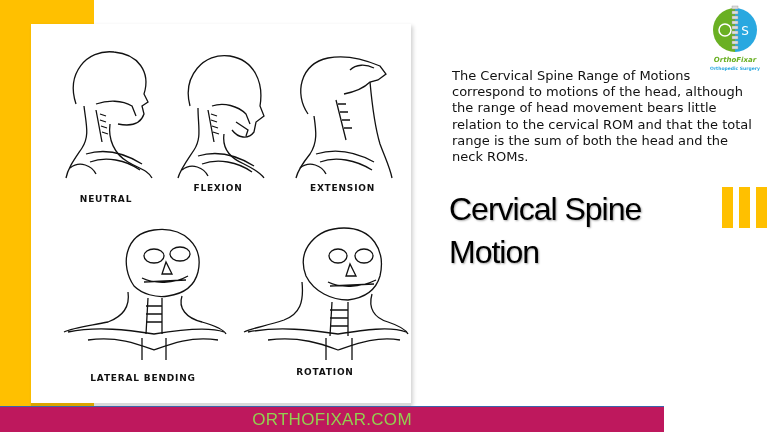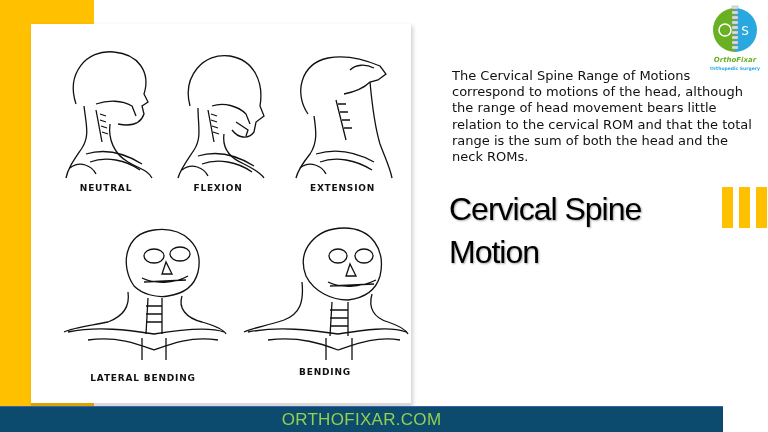--- a/index.html
+++ b/index.html
@@ -10,34 +10,34 @@
   .card-bottom-yellow { position:absolute; left:31px; top:403px; width:63px; height:3px; background:#dba400; }
   .card-bottom-gray { position:absolute; left:94px; top:403px; width:317px; height:3px; background:#d9d9d9; }
   .figure { position:absolute; display:flex; flex-direction:column; align-items:center; }
   .figure svg { display:block; }
   .fig-label { font-family:"DejaVu Sans", sans-serif; font-weight:bold; font-size:9px; letter-spacing:0.8px; color:#111; margin-top:4px; }
   .desc { position:absolute; left:452px; top:68px; width:300px; font-family:"DejaVu Sans", sans-serif; font-size:13px; line-height:16.2px; color:#111; }
   .title { position:absolute; left:449px; top:188px; width:260px; font-family:"Liberation Sans", sans-serif; font-size:32px; line-height:43px; color:#000; letter-spacing:-1px; text-shadow:1px 1px 2px rgba(0,0,0,0.35); }
   .bars { position:absolute; left:722px; top:187px; display:flex; gap:6px; }
   .bars span { display:block; width:11px; height:41px; background:#ffc000; }
   .logo { position:absolute; left:705px; top:4px; width:60px; height:70px; }
-  .footer { position:absolute; left:0; top:406px; width:723px; height:26px; background:#0c4a6e; border-top:1px solid #3b63ab; display:flex; align-items:center; justify-content:center; }
+  .footer { position:absolute; left:0; top:406px; width:664px; height:26px; background:#be185d; border-top:1px solid #3b63ab; display:flex; align-items:center; justify-content:center; }
   .footer-text { font-family:"Liberation Sans", sans-serif; font-size:17px; color:#92d050; letter-spacing:0.3px; }
 </style>
 </head>
 <body>
 
 <div class="yellow-left"></div>
 <div class="yellow-top"></div>
 
 <div class="image-card"></div>
 <div class="card-bottom-yellow"></div>
 <div class="card-bottom-gray"></div>
 
-<div class="figure" style="left:56px; top:44px;">
+<div class="figure" style="left:56px; top:44px;gap:11px;">
   <svg width="100" height="135" viewBox="0 0 100 135" fill="none" stroke="#111" stroke-width="1.3">
     <path d="M20 60 C10 30 30 5 58 8 C82 10 95 28 88 50 L92 58 L86 62 L88 70 C84 82 72 82 62 80"></path>
     <path d="M40 60 C52 56 66 56 76 62 L80 72"></path>
     <path d="M28 62 C30 80 34 92 26 104 C18 116 12 124 10 134"></path>
     <path d="M54 80 C52 95 58 110 72 118 C82 124 92 126 96 134"></path>
     <path d="M40 66 L46 98 M44 70 L50 72 M44 76 L50 78 M45 82 L51 84 M46 88 L52 90"></path>
     <path d="M30 110 C50 104 70 110 86 120 M34 118 C50 112 70 116 84 126"></path>
     <path d="M14 124 C24 116 36 122 40 130"></path>
   </svg>
   <div class="fig-label">NEUTRAL</div>
@@ -94,21 +94,21 @@
     <ellipse cx="124" cy="30" rx="9" ry="7"></ellipse>
     <path d="M110 38 L106 50 L116 50 Z"></path>
     <path d="M88 56 C100 62 120 62 136 54 M90 60 L134 58"></path>
     <path d="M62 56 C64 76 60 88 44 94 C26 100 12 102 4 106"></path>
     <path d="M132 68 C128 82 134 92 148 96 C160 100 166 104 168 108"></path>
     <path d="M92 76 L90 110 M108 76 L108 110 M90 84 L108 84 M90 92 L108 92 M90 100 L108 100"></path>
     <path d="M8 106 C40 100 70 104 98 108 C124 104 150 100 166 106"></path>
     <path d="M28 114 C60 110 82 118 98 124 C116 118 136 110 160 114"></path>
     <path d="M86 112 L86 134 M112 112 L112 134"></path>
   </svg>
-  <div class="fig-label" style="margin-top:6px;">BENDING</div>
+  <div class="fig-label" style="margin-top:6px;">ROTATION</div>
 </div>
 
 <div class="logo">
   <svg width="60" height="70" viewBox="0 0 60 70">
     <path d="M30 4 A22 22 0 0 0 30 48 Z" fill="#6ab023"></path>
     <path d="M30 4 A22 22 0 0 1 30 48 Z" fill="#29a8e0"></path>
     <circle cx="20" cy="26" r="6" fill="none" stroke="#ffffff" stroke-width="1.5"></circle>
     <text x="40" y="31" font-family="DejaVu Sans, sans-serif" font-size="12" fill="#ffffff" text-anchor="middle">S</text>
     <g fill="#dddddd" stroke="#999" stroke-width="0.4">
       <rect x="27" y="2" width="6" height="3"></rect>

